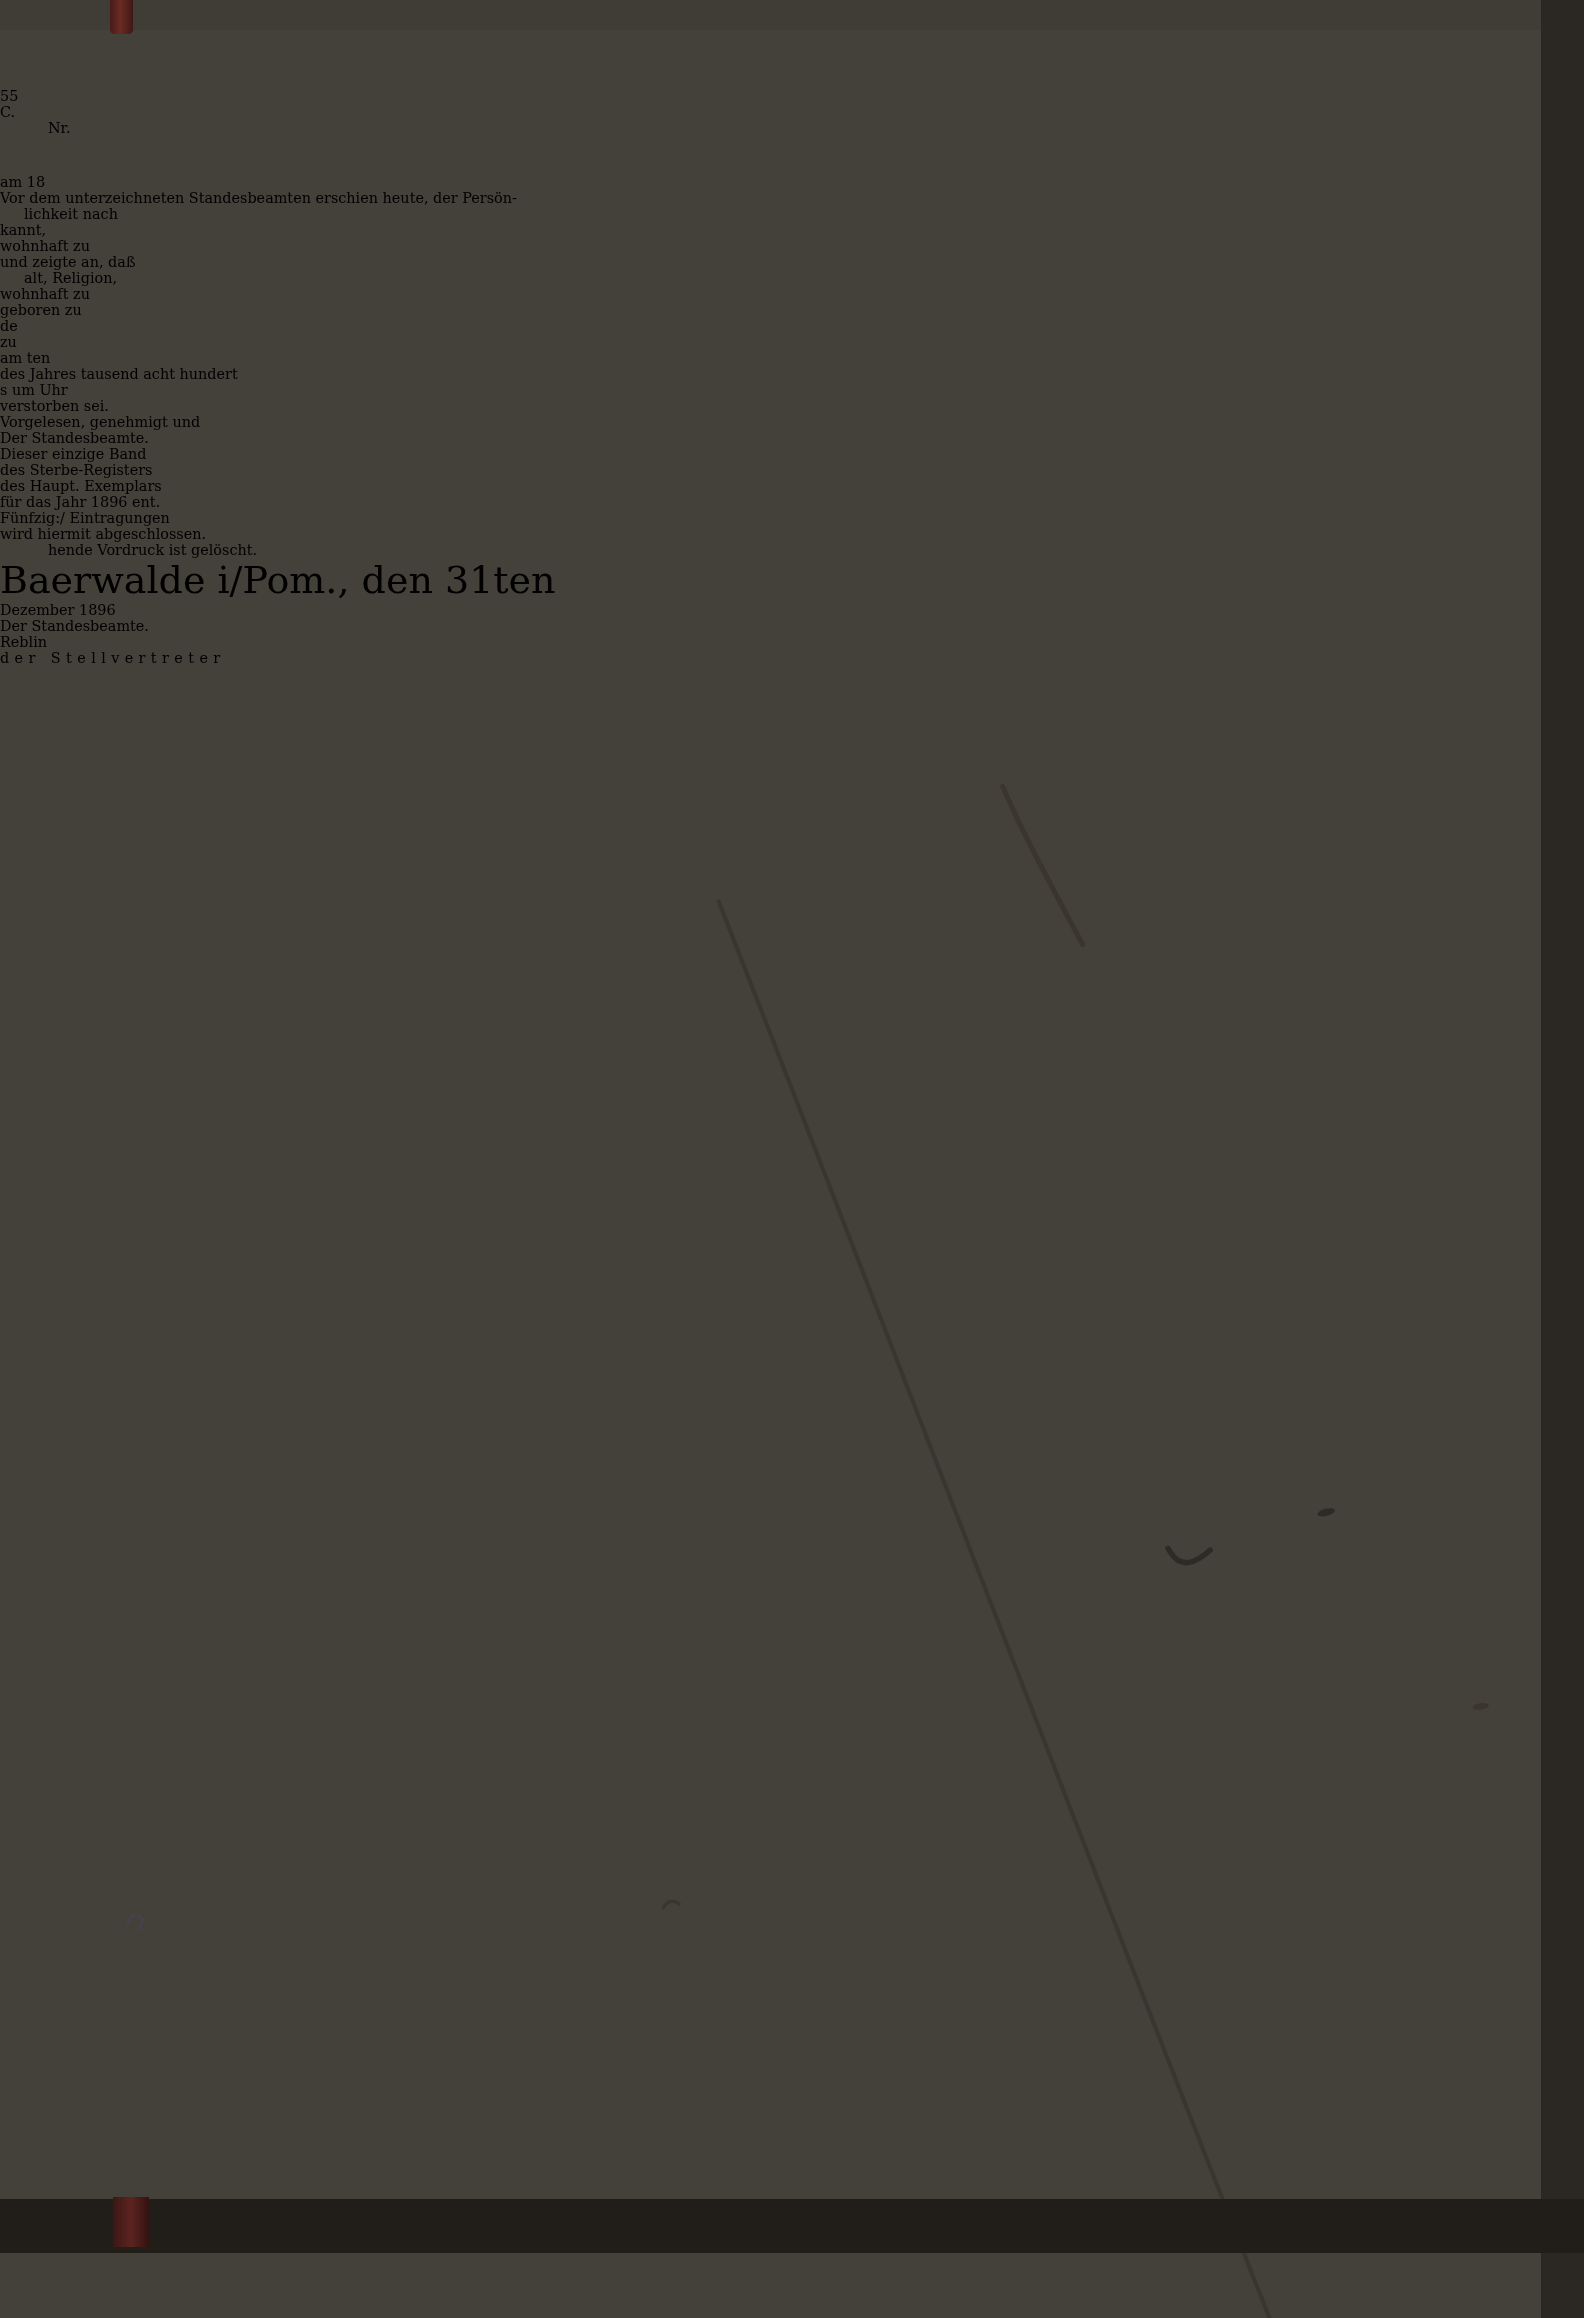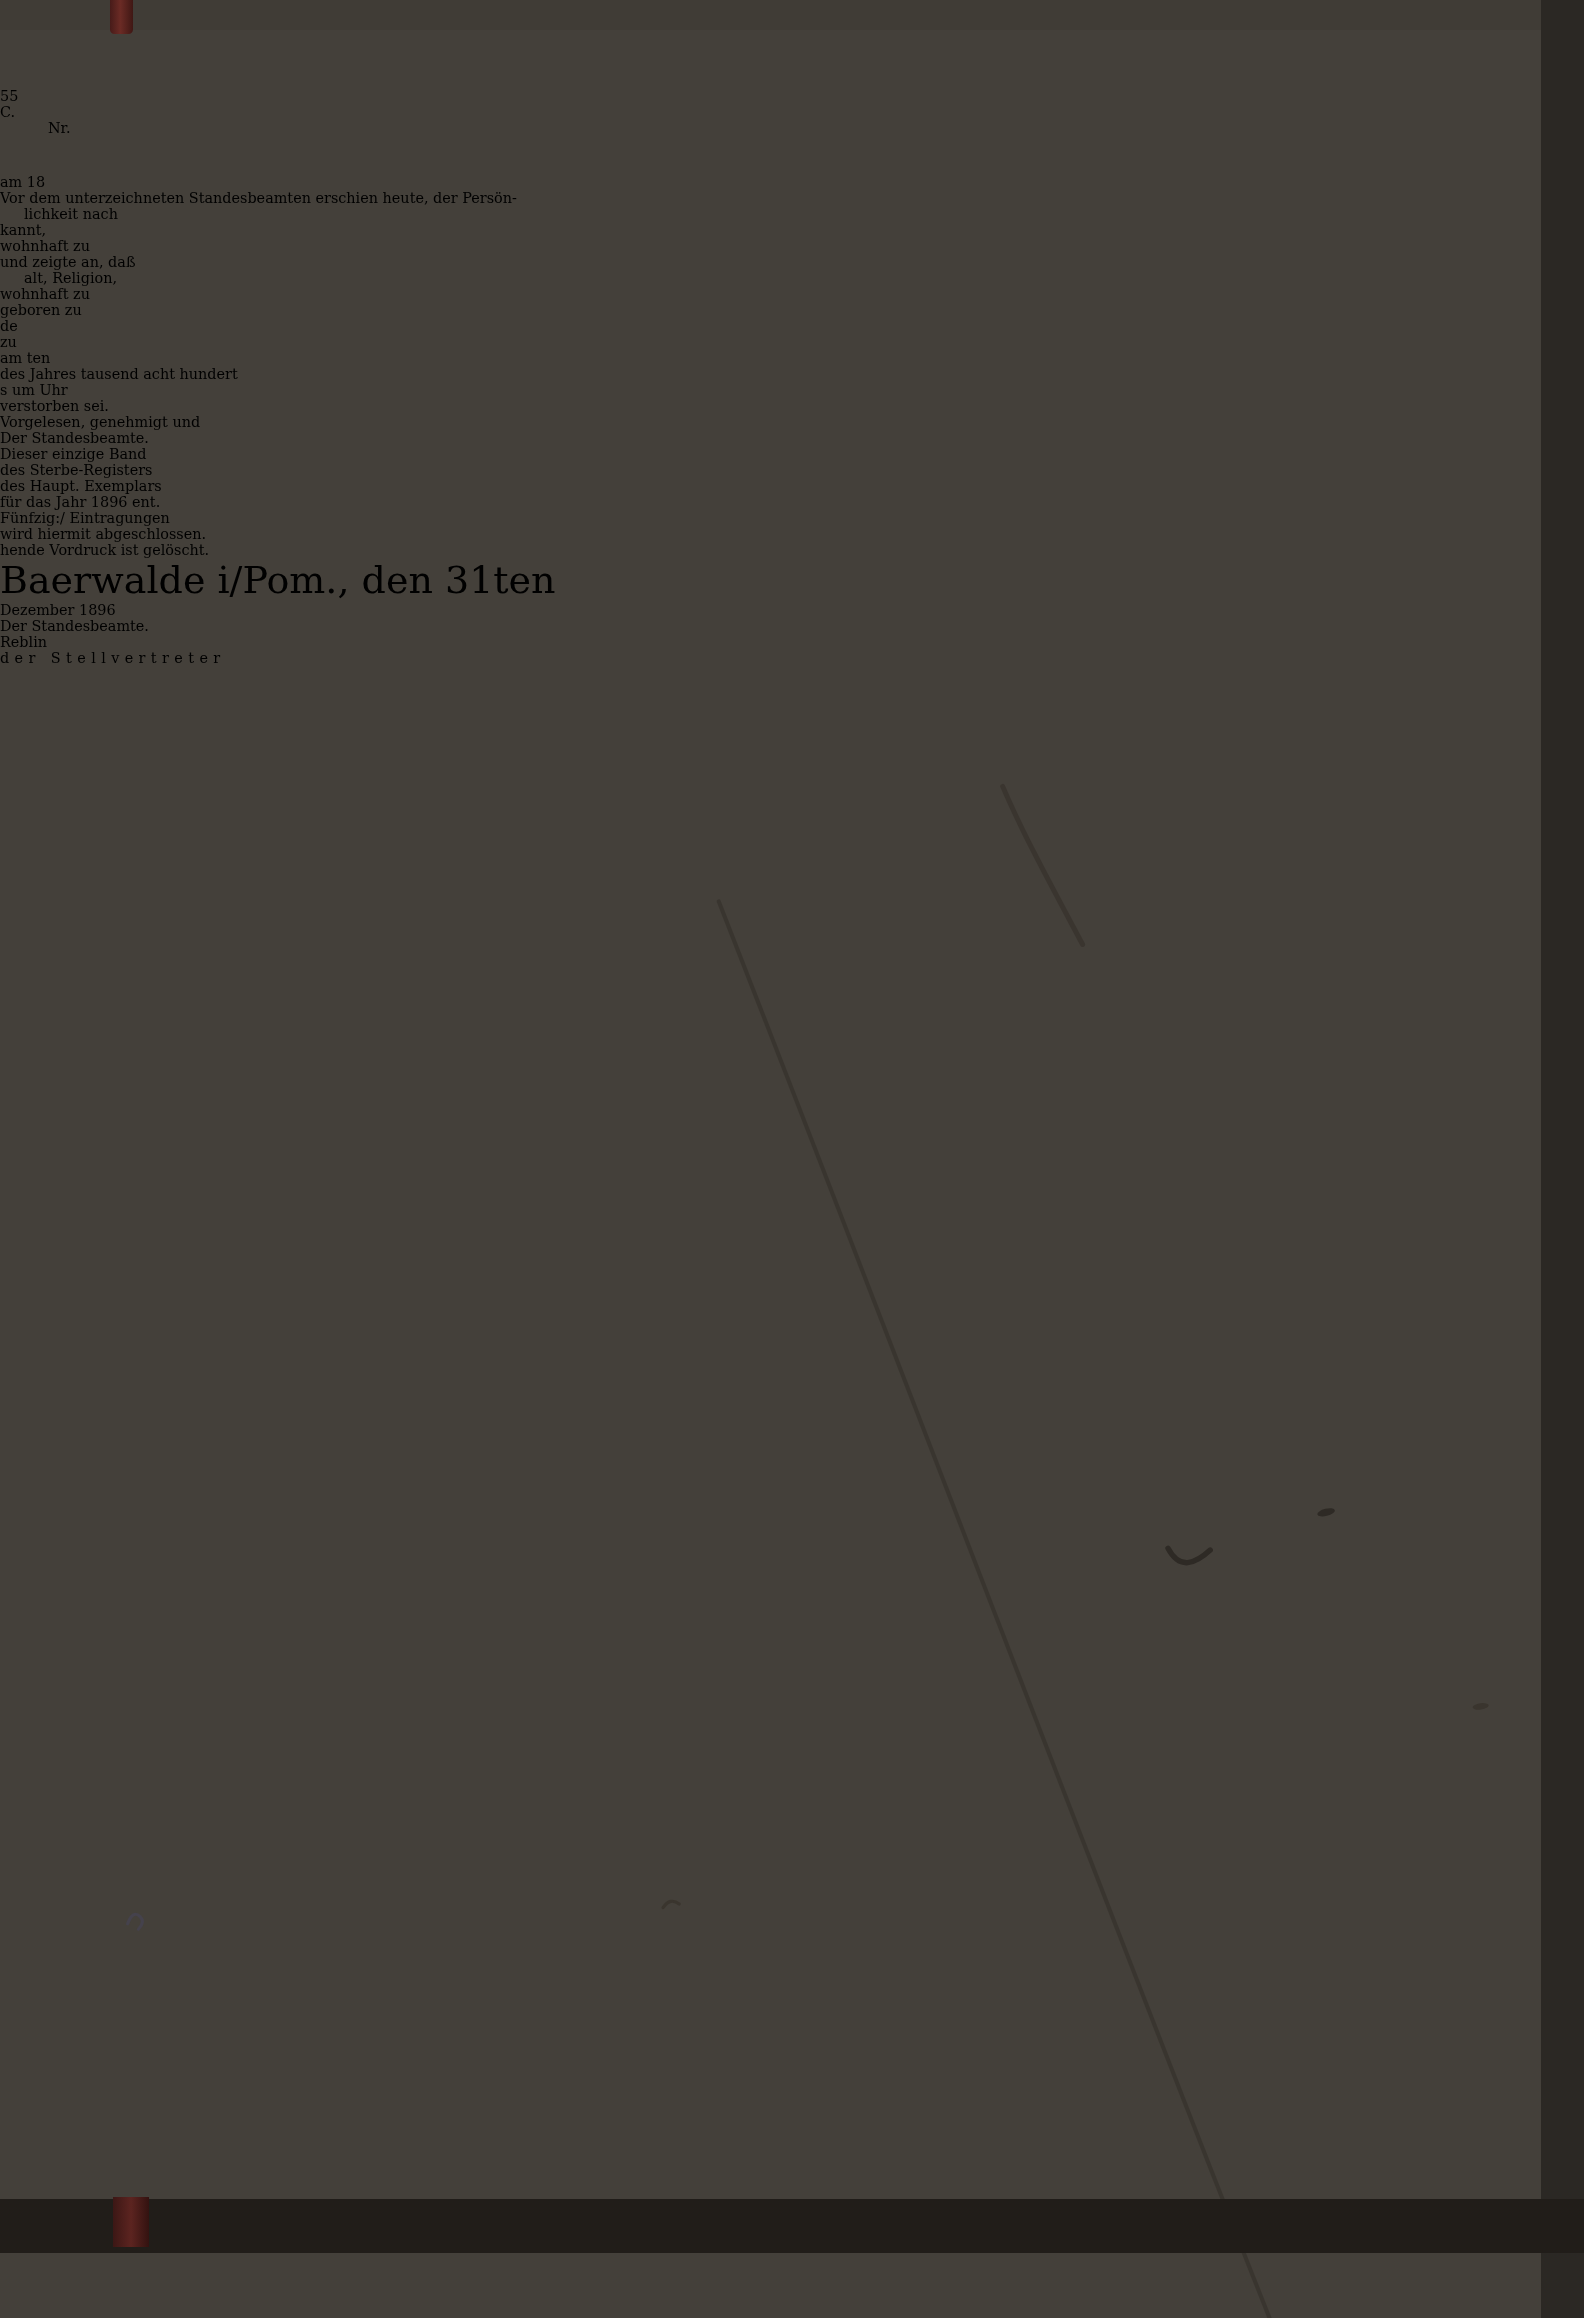--- a/index.html
+++ b/index.html
@@ -215,21 +215,21 @@
     <span class="d"></span>
   </div>
 
   
   <div class="hw" style="left:193px;top:325px;">Dieser einzige Band</div>
   <div class="hw" style="left:196px;top:466px;">des Sterbe-Registers</div>
   <div class="hw" style="left:196px;top:395px;">des Haupt. Exemplars</div>
   <div class="hw" style="left:191px;top:539px;">für das Jahr 1896 ent.</div>
   <div class="hw" style="left:205px;top:676px;">Fünfzig:/ Eintragungen</div>
   <div class="hw" style="left:184px;top:751px;">wird hiermit abgeschlossen.</div>
-  <div class="hw" style="left:178px;top:894px;">hende Vordruck ist gelöscht.</div>
+  <div class="hw" style="left:178px;top:894px;padding-left:48px;">hende Vordruck ist gelöscht.</div>
   <div class="hw" style="left:155px;top:960px;font-size:38px;">Baerwalde i/Pom., den 31ten</div>
   <div class="hw" style="left:173px;top:1032px;">Dezember 1896</div>
   <div class="hw" style="left:173px;top:1102px;">Der Standesbeamte.</div>
   <div class="hw hw-sig" style="left:301px;top:1168px;">Reblin</div>
   <div class="hw hw-last" style="left:137px;top:1242px;letter-spacing:5.4px;">der Stellvertreter</div>
 
   
   <svg class="overlay" viewBox="0 0 1763 2580">
 
     <path d="M 1116 134 C 1138 186 1172 248 1205 310" stroke="#39342f" stroke-width="5.5" fill="none" stroke-linecap="round" opacity="0.92"></path>

